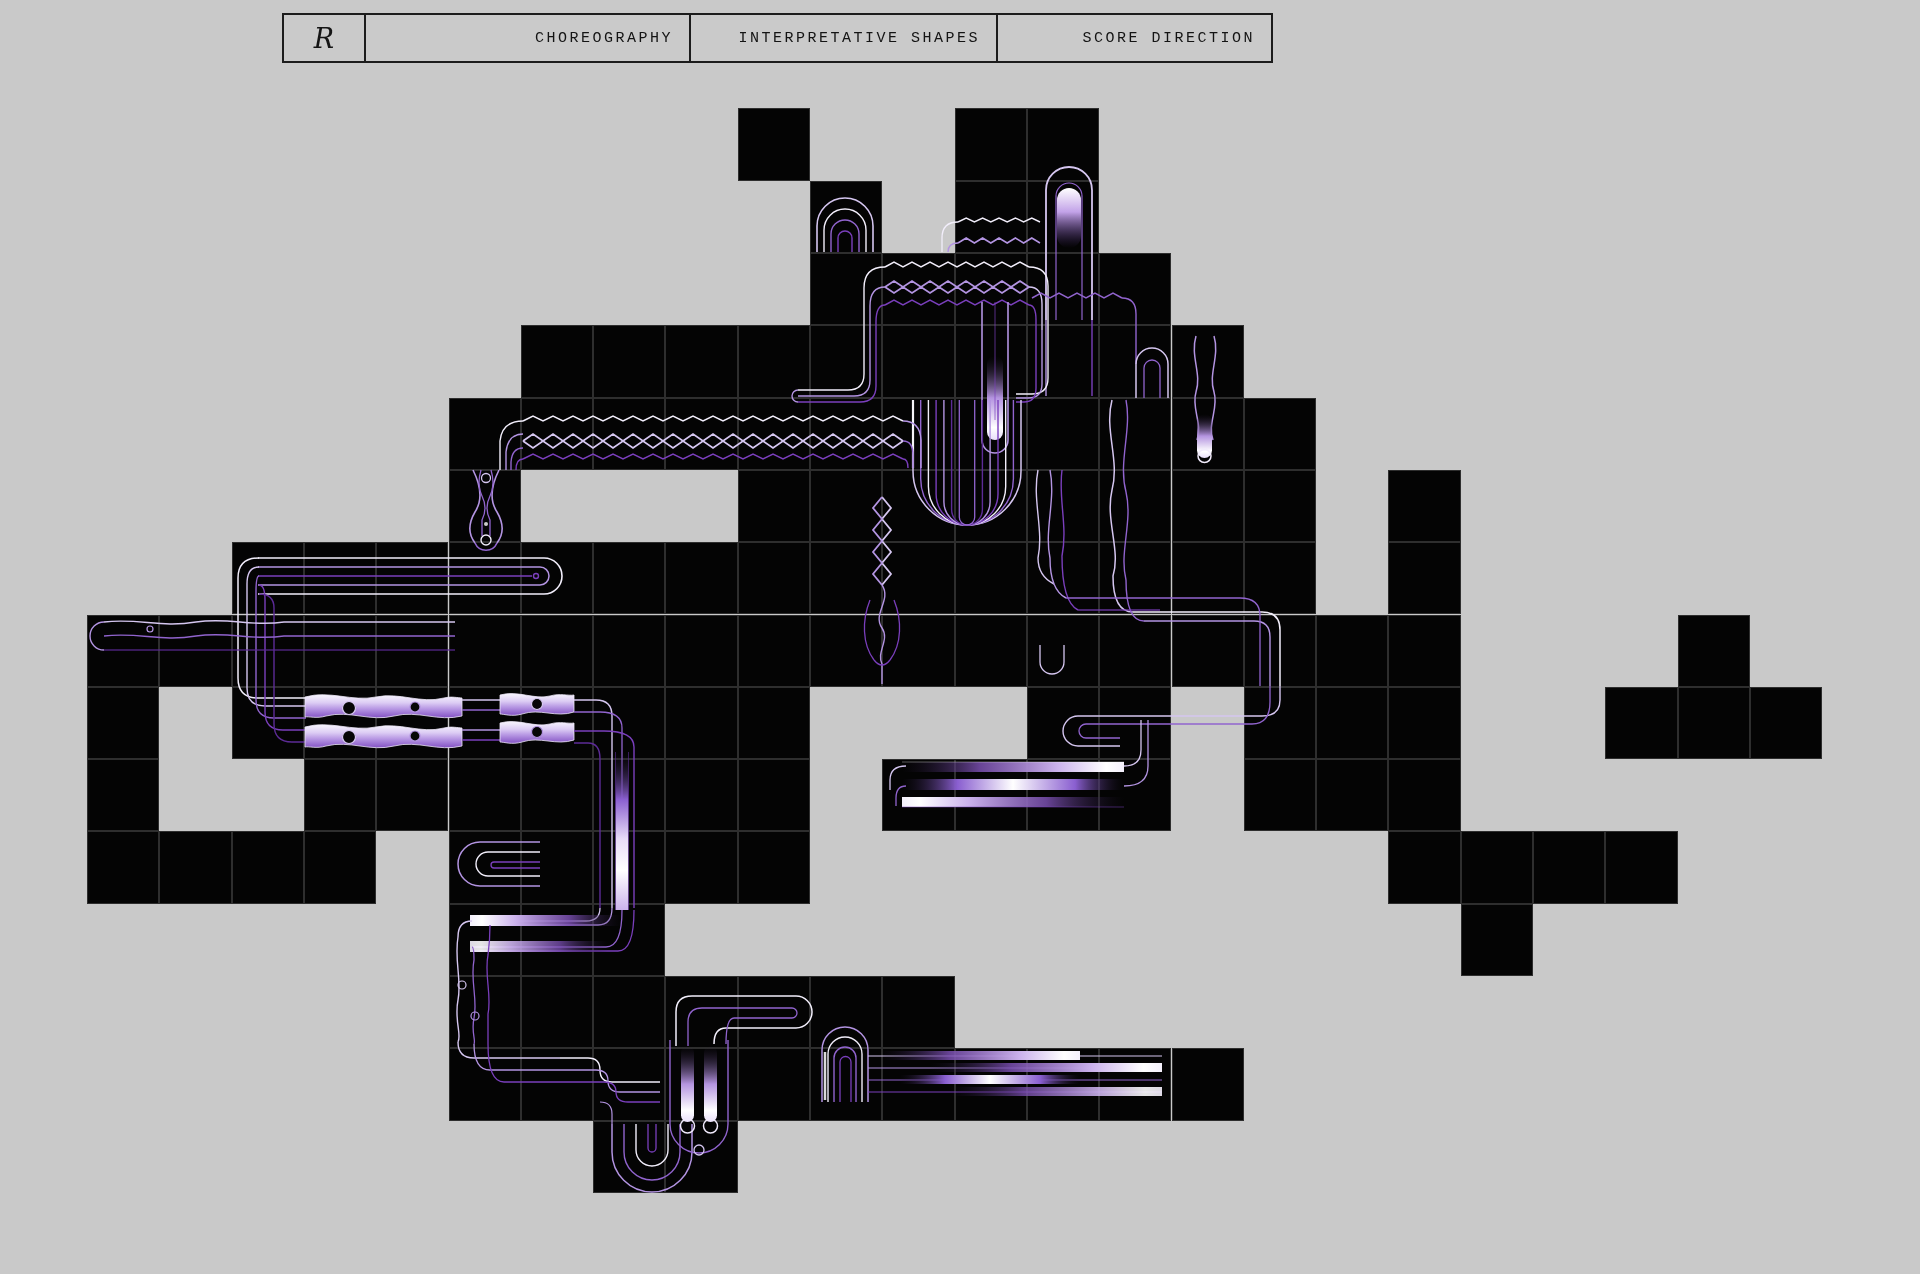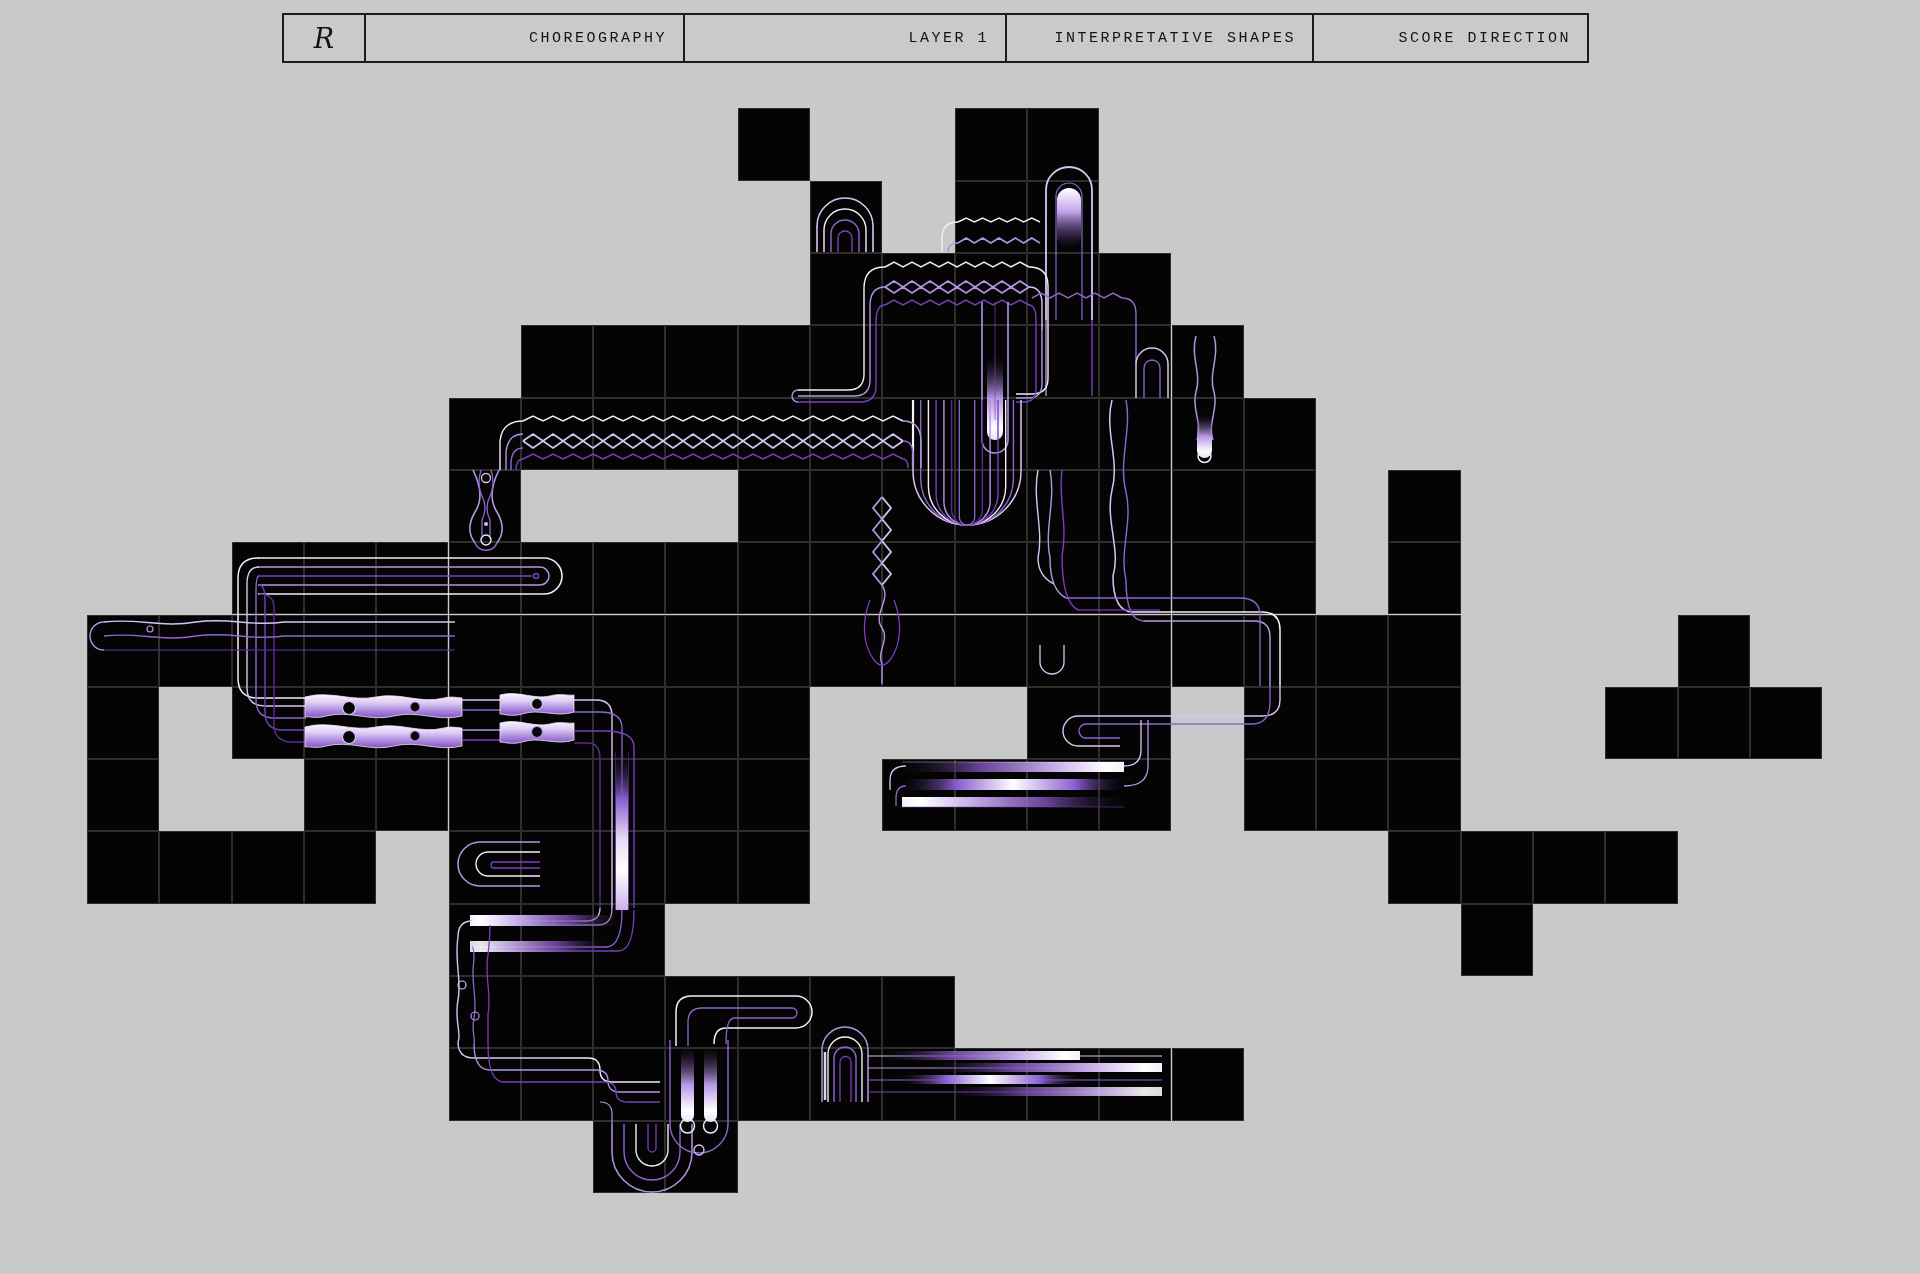--- a/index.html
+++ b/index.html
@@ -481,17 +481,16 @@
           <path d="M902 807 H1124" fill="none" stroke="#7a3fbc" stroke-width="1" opacity="0.5"></path>
           <path d="M1124 766 Q1141 766 1141 750 V720" fill="none" stroke="#d5c6f0" stroke-width="1.3"></path>
           <path d="M1124 786 Q1148 786 1148 766 V720" fill="none" stroke="#b394e2" stroke-width="1.3"></path>
         </g>
       </g>
   </svg>
 </div>
 
 <div class="hdr" id="hdr" style="left: 282px; top: 13px; height: 50px;">
     <div class="hdr-cell logo" style="width: 82px;">R</div>
-    <div class="hdr-cell tab" style="width: 319px;">CHOREOGRAPHY</div>
-    <div class="hdr-cell tab" style="width: 322px;">LAYER 1</div>
+    <div class="hdr-cell tab" style="width: 319px; margin-left: 6px;">CHOREOGRAPHY</div>
     <div class="hdr-cell tab" style="width: 307px;">INTERPRETATIVE SHAPES</div>
     <div class="hdr-cell tab" style="width: 273px;">SCORE DIRECTION</div>
   </div>
 
 </body></html>

